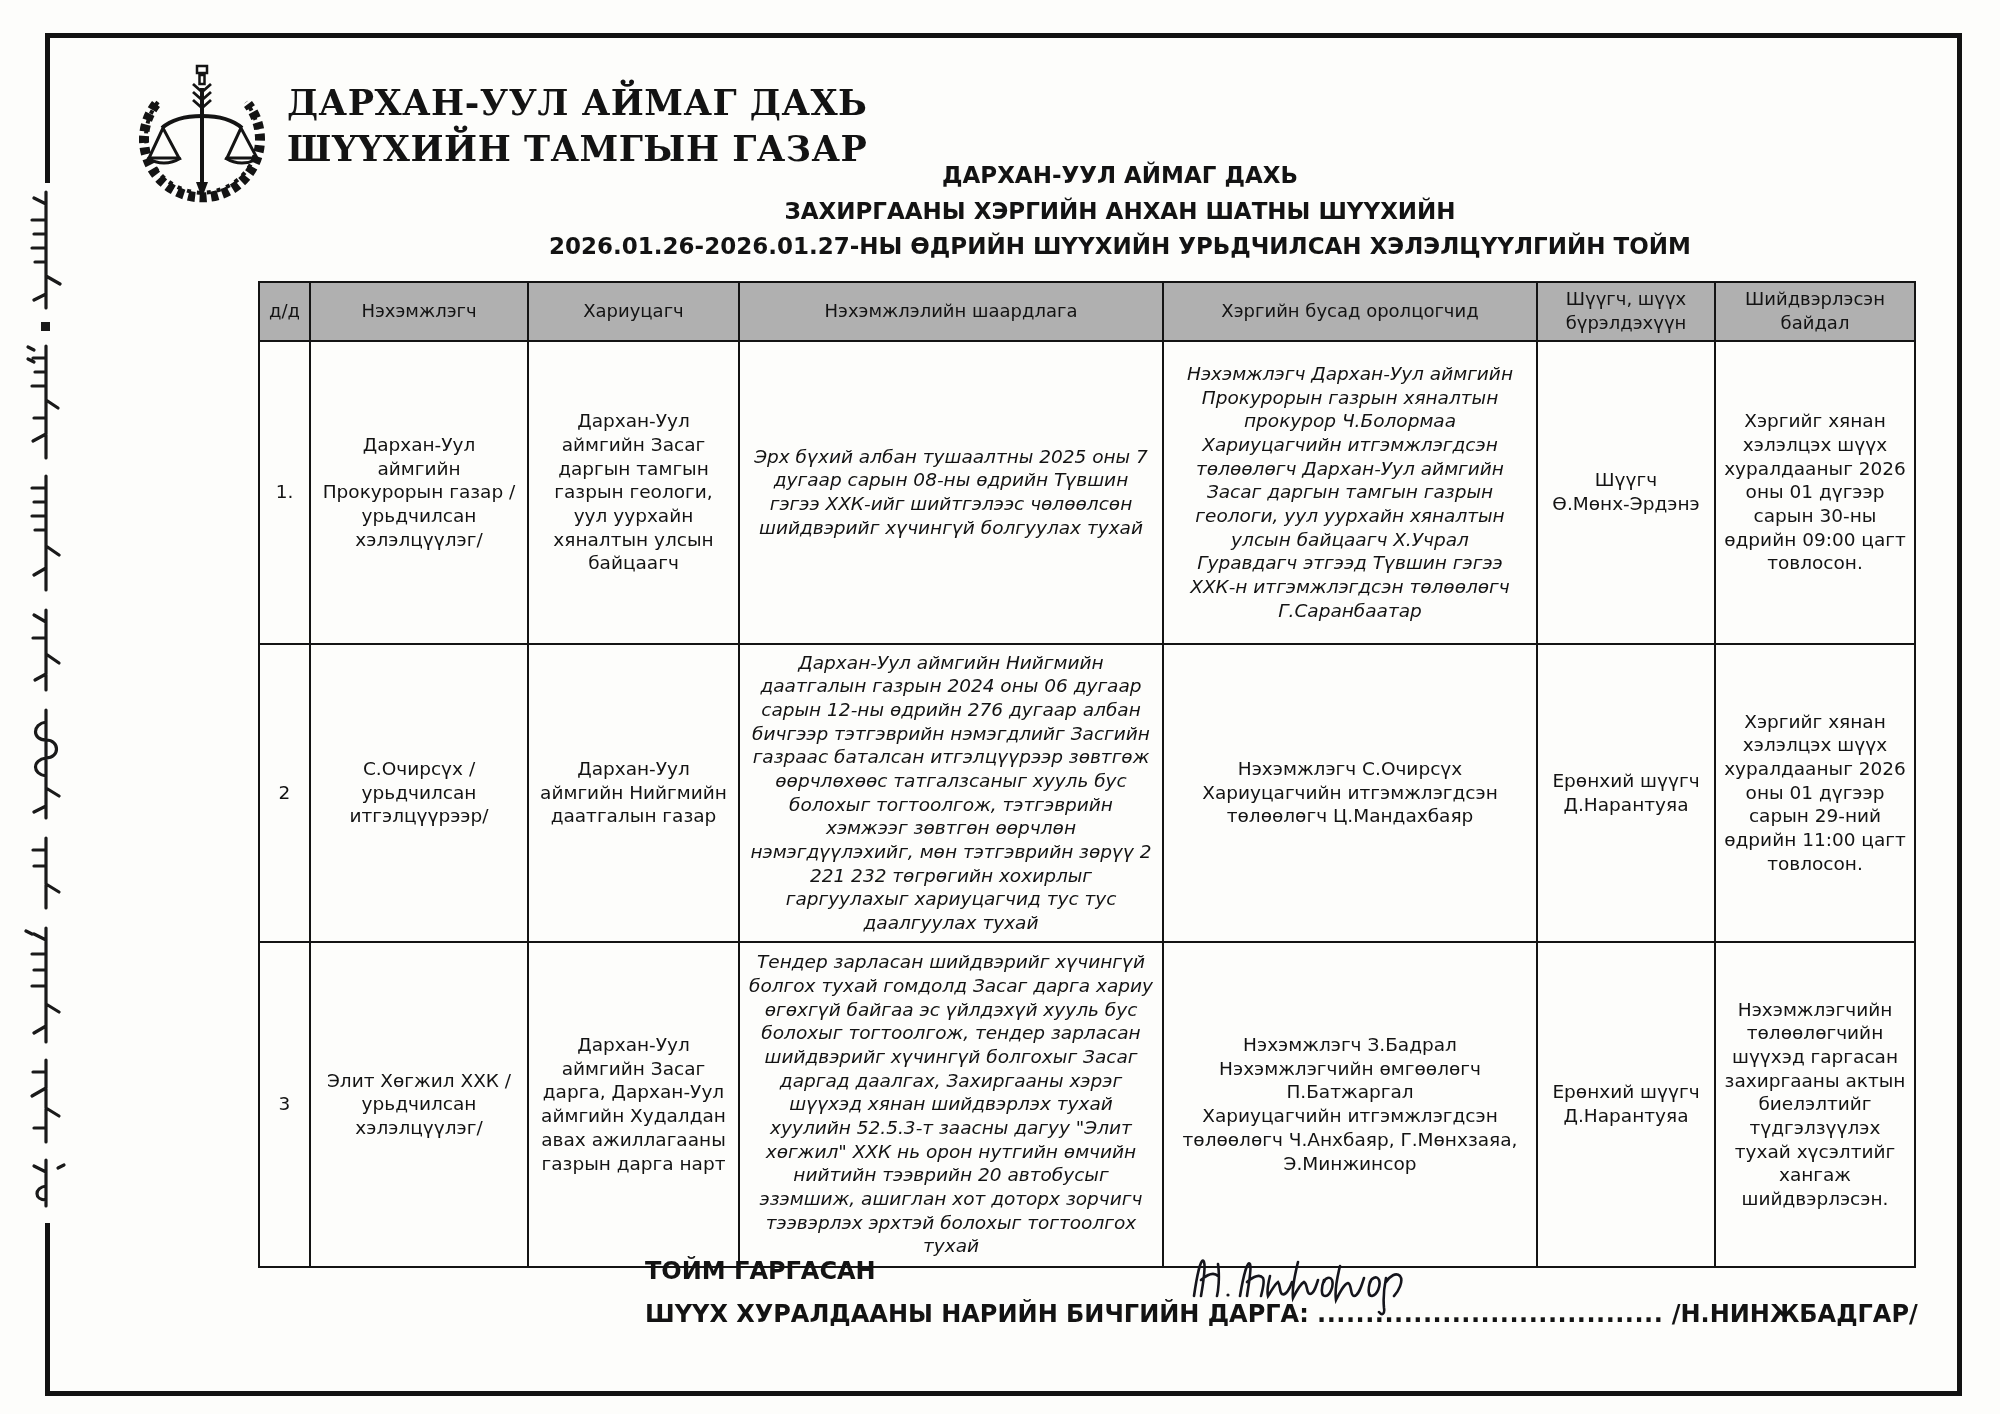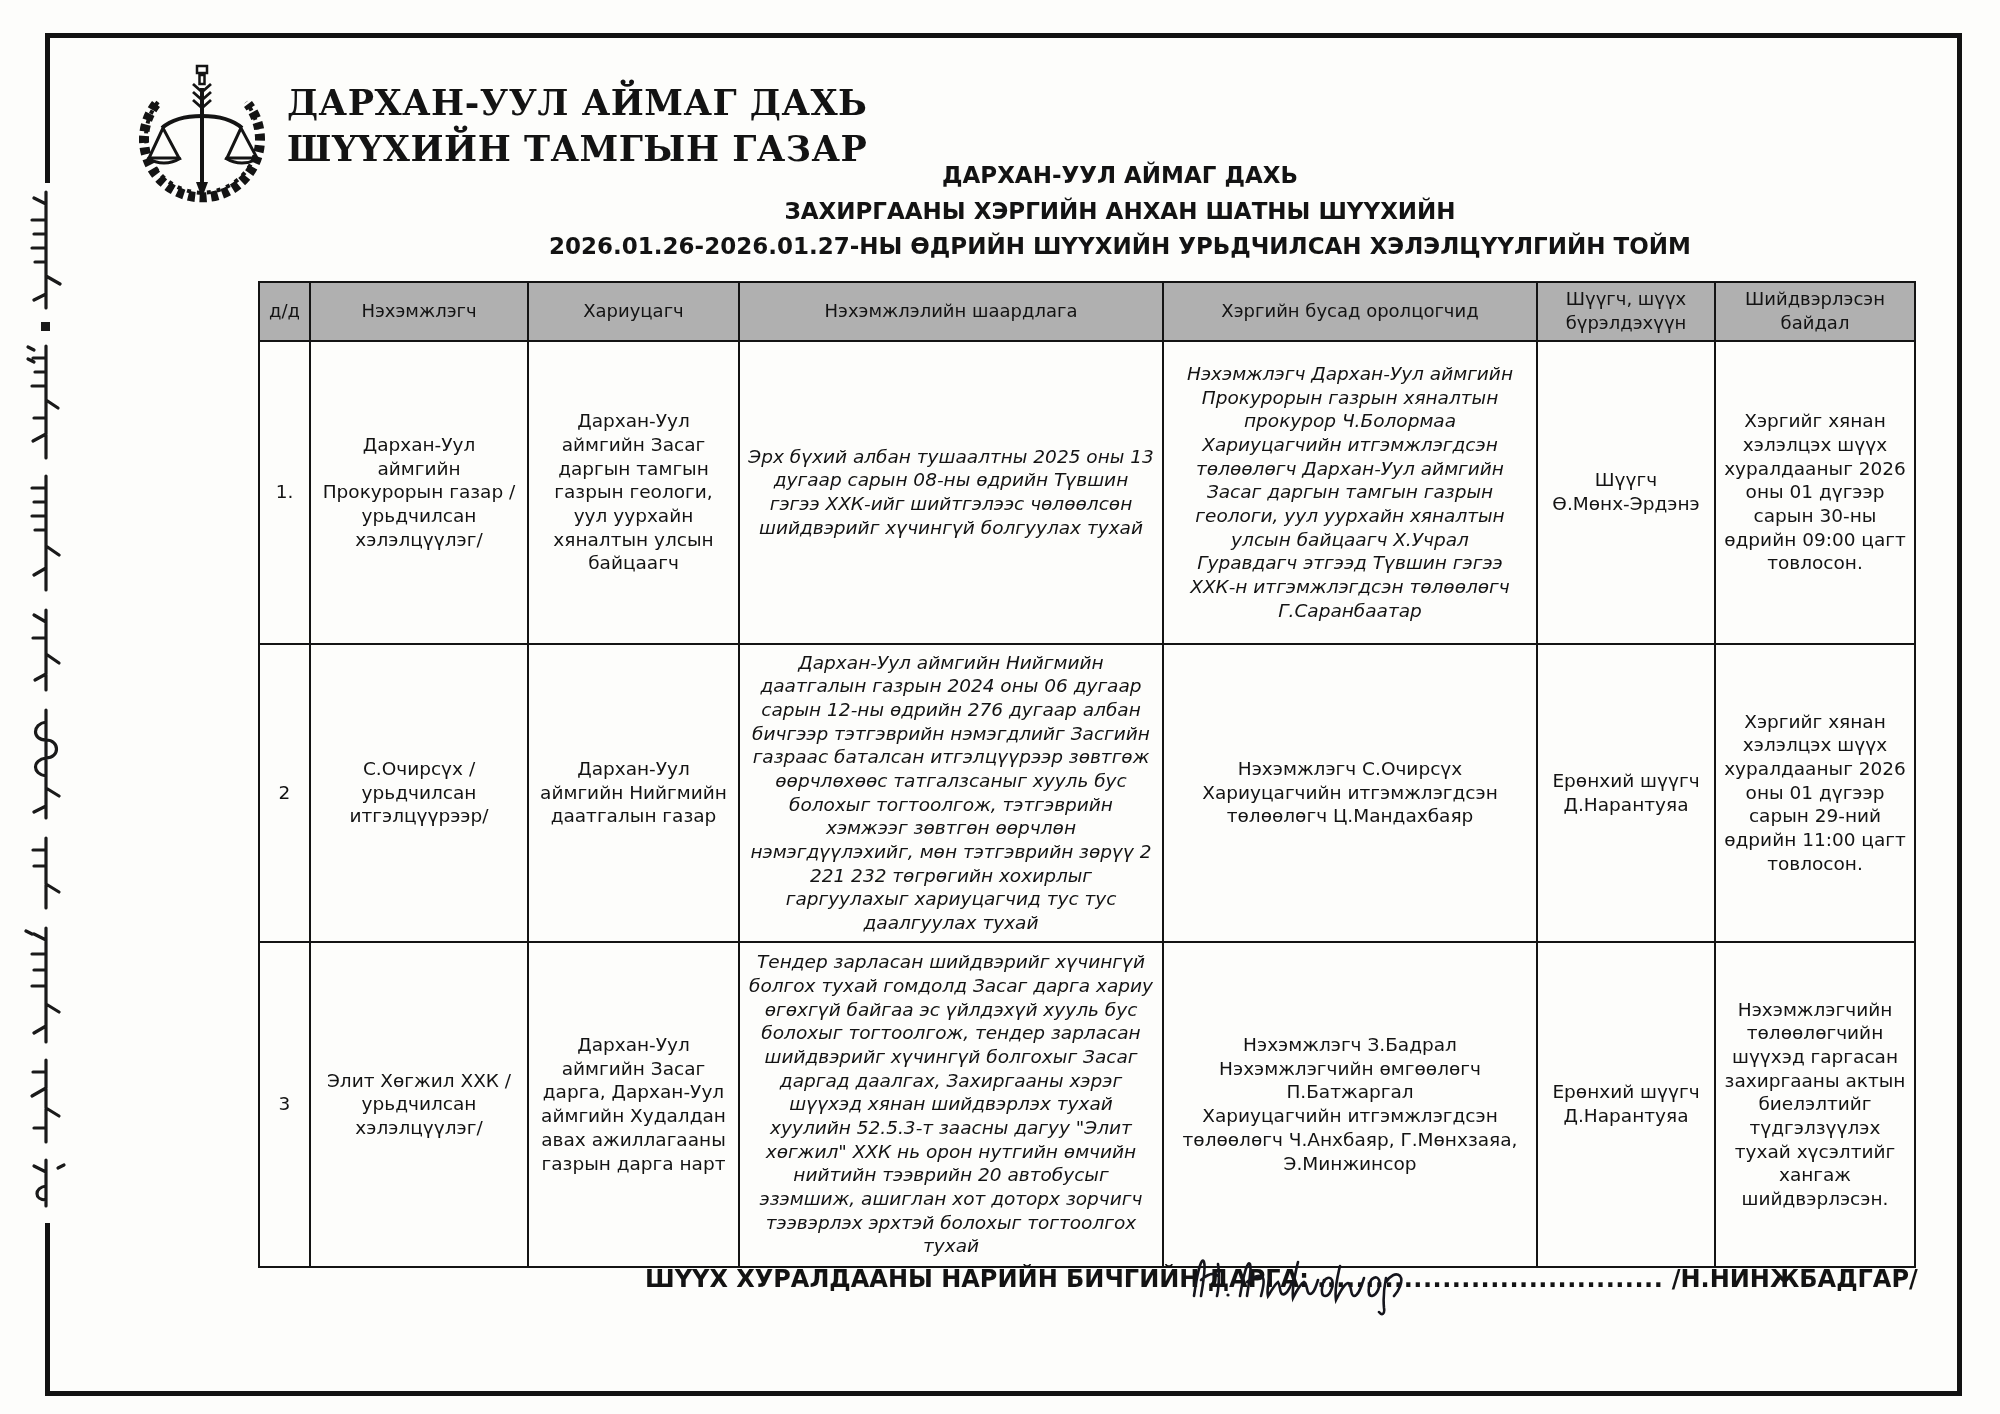--- a/index.html
+++ b/index.html
@@ -90,21 +90,21 @@
       <th>Хариуцагч</th>
       <th>Нэхэмжлэлийн шаардлага</th>
       <th>Хэргийн бусад оролцогчид</th>
       <th>Шүүгч, шүүх бүрэлдэхүүн</th>
       <th>Шийдвэрлэсэн байдал</th>
     </tr>
     <tr style="height:303px">
       <td>1.</td>
       <td>Дархан-Уул аймгийн Прокурорын газар /урьдчилсан хэлэлцүүлэг/</td>
       <td>Дархан-Уул аймгийн Засаг даргын тамгын газрын геологи, уул уурхайн хяналтын улсын байцаагч</td>
-      <td class="just">Эрх бүхий албан тушаалтны 2025 оны 13 дугаар сарын 08-ны өдрийн Түвшин гэгээ ХХК-ийг шийтгэлээс чөлөөлсөн шийдвэрийг хүчингүй болгуулах тухай</td>
+      <td class="just">Эрх бүхий албан тушаалтны 2025 оны 7 дугаар сарын 08-ны өдрийн Түвшин гэгээ ХХК-ийг шийтгэлээс чөлөөлсөн шийдвэрийг хүчингүй болгуулах тухай</td>
       <td class="just vtop">Нэхэмжлэгч Дархан-Уул аймгийн Прокурорын газрын хяналтын прокурор Ч.Болормаа
 Хариуцагчийн итгэмжлэгдсэн төлөөлөгч Дархан-Уул аймгийн Засаг даргын тамгын газрын геологи, уул уурхайн хяналтын улсын байцаагч Х.Учрал
 Гуравдагч этгээд Түвшин гэгээ ХХК-н итгэмжлэгдсэн төлөөлөгч Г.Саранбаатар</td>
       <td>Шүүгч
 Ө.Мөнх-Эрдэнэ</td>
       <td>Хэргийг хянан хэлэлцэх шүүх хуралдааныг 2026 оны 01 дүгээр сарын 30-ны өдрийн 09:00 цагт товлосон.</td>
     </tr>
     <tr style="height:270px">
       <td>2</td>
       <td>С.Очирсүх /урьдчилсан итгэлцүүрээр/</td>
@@ -125,20 +125,21 @@
 Нэхэмжлэгчийн өмгөөлөгч П.Батжаргал
 Хариуцагчийн итгэмжлэгдсэн төлөөлөгч Ч.Анхбаяр, Г.Мөнхзаяа, Э.Минжинсор</td>
       <td>Ерөнхий шүүгч
 Д.Нарантуяа</td>
       <td>Нэхэмжлэгчийн төлөөлөгчийн шүүхэд гаргасан захиргааны актын биелэлтийг түдгэлзүүлэх тухай хүсэлтийг хангаж шийдвэрлэсэн.</td>
     </tr>
   </tbody>
     </table>
 
   <div class="footer">
+    <div>ТОЙМ ГАРГАСАН</div>
     <div class="sig-row"><span>ШҮҮХ ХУРАЛДААНЫ НАРИЙН БИЧГИЙН ДАРГА:</span> <span class="dots">....................................</span> <span>/Н.НИНЖБАДГАР/</span></div>
   </div>
 
   <svg class="signature" viewBox="0 0 240 80" fill="none" stroke="#15151c" stroke-width="2.6" stroke-linecap="round">
     <path d="M16 58 C20 30 24 18 26 24 C28 30 24 52 23 58 M23 42 C30 36 36 34 40 38 M40 26 C42 40 40 54 39 58"></path>
     <circle cx="50" cy="57" r="1.6" fill="#15151c" stroke="none"></circle>
     <path d="M62 58 C66 34 70 22 72 26 C74 30 70 50 69 58 M69 44 C76 38 82 36 85 40 C87 44 84 54 83 58 M92 38 C90 46 89 54 90 58 C94 52 97 46 100 44 C103 48 101 54 104 56 C108 58 112 50 114 44 M120 24 C116 40 114 52 115 60 C118 54 122 46 126 44 C130 46 128 56 132 56 C136 56 138 48 140 42 M146 42 C143 50 143 58 147 58 C152 58 156 48 154 42 C152 38 147 40 146 44 M162 28 C158 44 157 56 158 62 C162 54 166 46 170 45 C174 46 172 58 176 58 C181 58 184 46 186 40 M192 44 C190 52 190 58 194 58 C199 57 203 48 201 42 C199 37 193 40 192 45 M208 40 C206 50 205 60 206 70 C207 76 204 78 201 74 M208 44 C212 38 218 34 222 38 C226 43 220 54 216 58"></path>
   </svg>
 
 </div>

